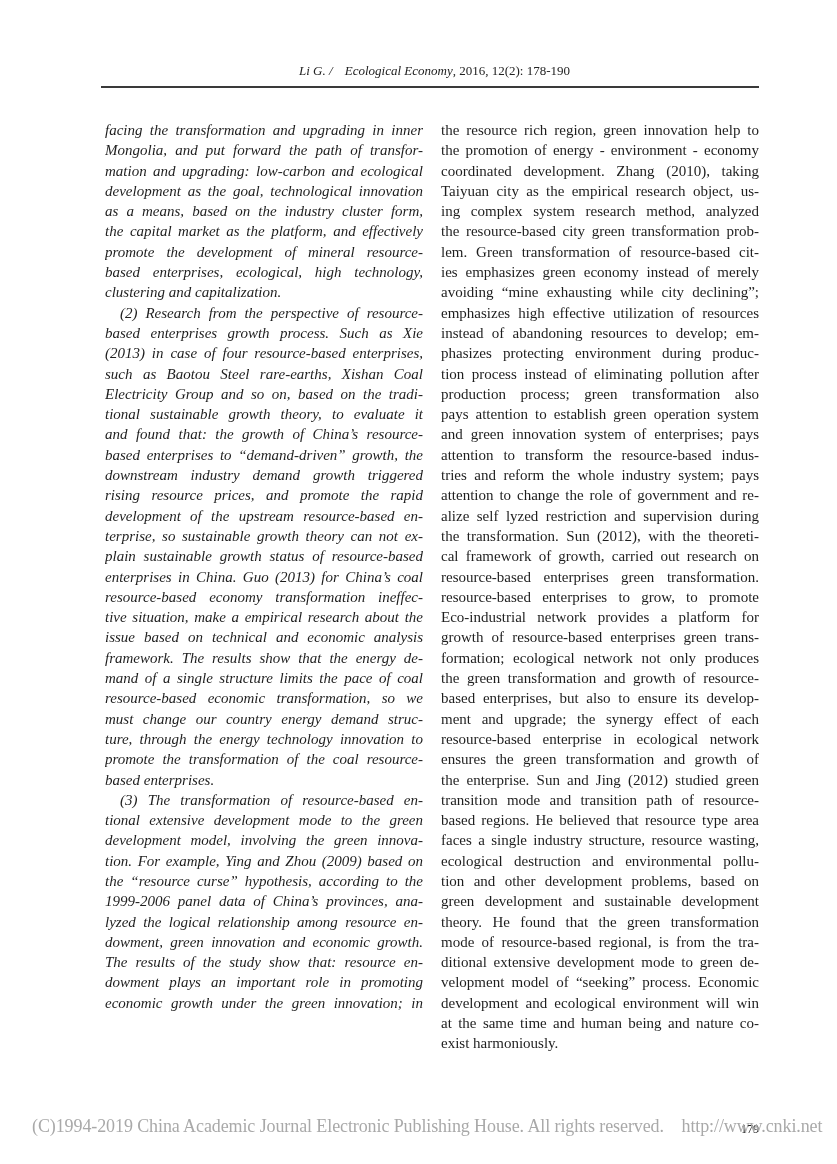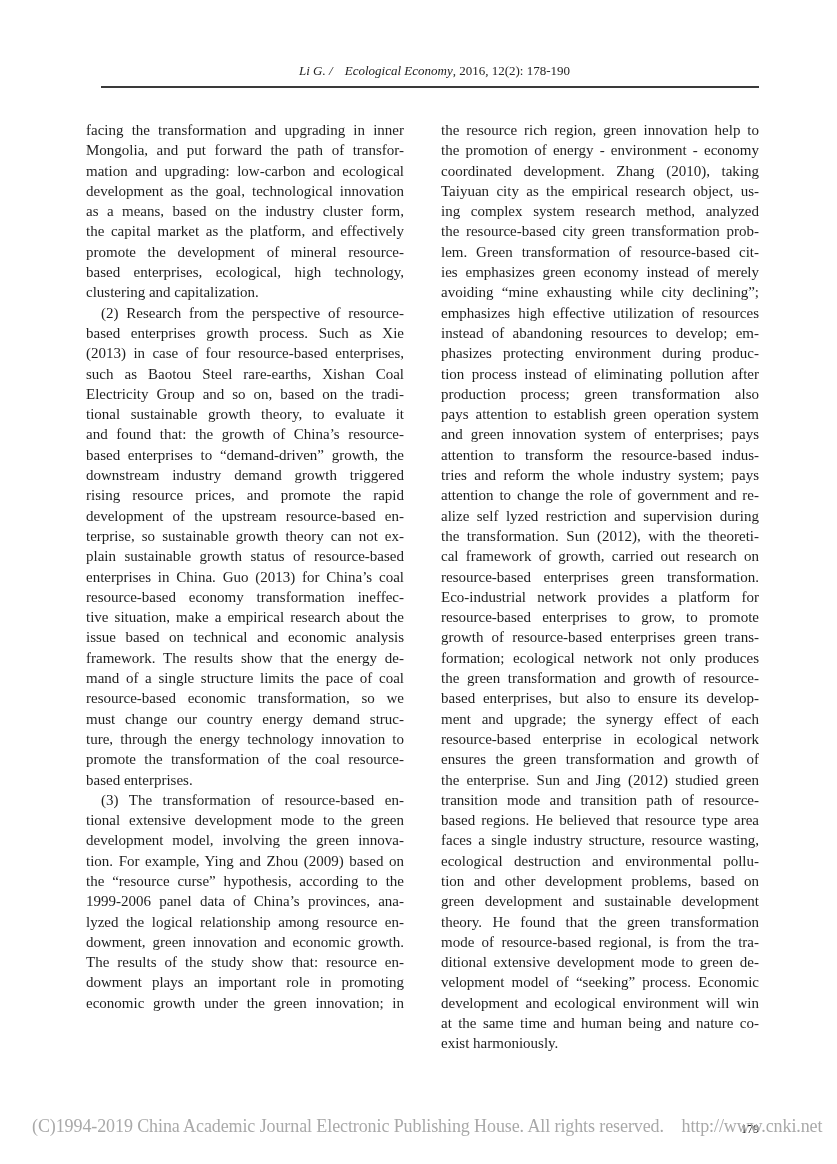--- a/index.html
+++ b/index.html
@@ -4,21 +4,21 @@
 <style>
   html, body { margin: 0; padding: 0; background: #ffffff; }
   body { width: 837px; height: 1164px; position: relative; overflow: hidden; }
   .running-head {
     position: absolute; left: 101px; width: 658px; top: 63px;
     text-align: center; font-family: "Liberation Serif", serif; font-size: 13px; color: #222;
   }
   .running-head .it { font-style: italic; margin-left: 9px; }
   .rule { position: absolute; left: 101px; width: 658px; top: 86px; height: 2px; background: #3a3a3a; }
   .col { position: absolute; top: 120px; width: 318px; font-family: "Liberation Serif", serif; font-size: 15px; color: #1e1e1e; }
-  .col.left { left: 86px; }
+  .col.left { left: 105px; font-style: italic; }
   .col.right { left: 441px; }
   .line { height: 20.3px; line-height: 20.3px; white-space: nowrap; text-align: justify; text-align-last: justify; overflow: hidden; }
   .line.end { text-align-last: left; }
   .line.indent { padding-left: 15px; }
   .page-number { position: absolute; left: 741px; top: 1090px; font-family: "Liberation Serif", serif; font-size: 12px; color: #222; margin-top: 32px; }
   .footer { position: absolute; left: 32px; top: 1116px; font-family: "Liberation Serif", serif; font-size: 18px; color: #a9a9a9; white-space: pre; letter-spacing: -0.1px; }
 </style>
 </head>
 <body>
 
@@ -91,22 +91,22 @@
     <div class="line">production process; green transformation also</div>
     <div class="line">pays attention to establish green operation system</div>
     <div class="line">and green innovation system of enterprises; pays</div>
     <div class="line">attention to transform the resource-based indus-</div>
     <div class="line">tries and reform the whole industry system; pays</div>
     <div class="line">attention to change the role of government and re-</div>
     <div class="line">alize self lyzed restriction and supervision during</div>
     <div class="line">the transformation. Sun (2012), with the theoreti-</div>
     <div class="line">cal framework of growth, carried out research on</div>
     <div class="line">resource-based enterprises green transformation.</div>
+    <div class="line">resource-based enterprises to grow, to promote</div>
     <div class="line">Eco-industrial network provides a platform for</div>
-    <div class="line">resource-based enterprises to grow, to promote</div>
     <div class="line">growth of resource-based enterprises green trans-</div>
     <div class="line">formation; ecological network not only produces</div>
     <div class="line">the green transformation and growth of resource-</div>
     <div class="line">based enterprises, but also to ensure its develop-</div>
     <div class="line">ment and upgrade; the synergy effect of each</div>
     <div class="line">resource-based enterprise in ecological network</div>
     <div class="line">ensures the green transformation and growth of</div>
     <div class="line">the enterprise. Sun and Jing (2012) studied green</div>
     <div class="line">transition mode and transition path of resource-</div>
     <div class="line">based regions. He believed that resource type area</div>

